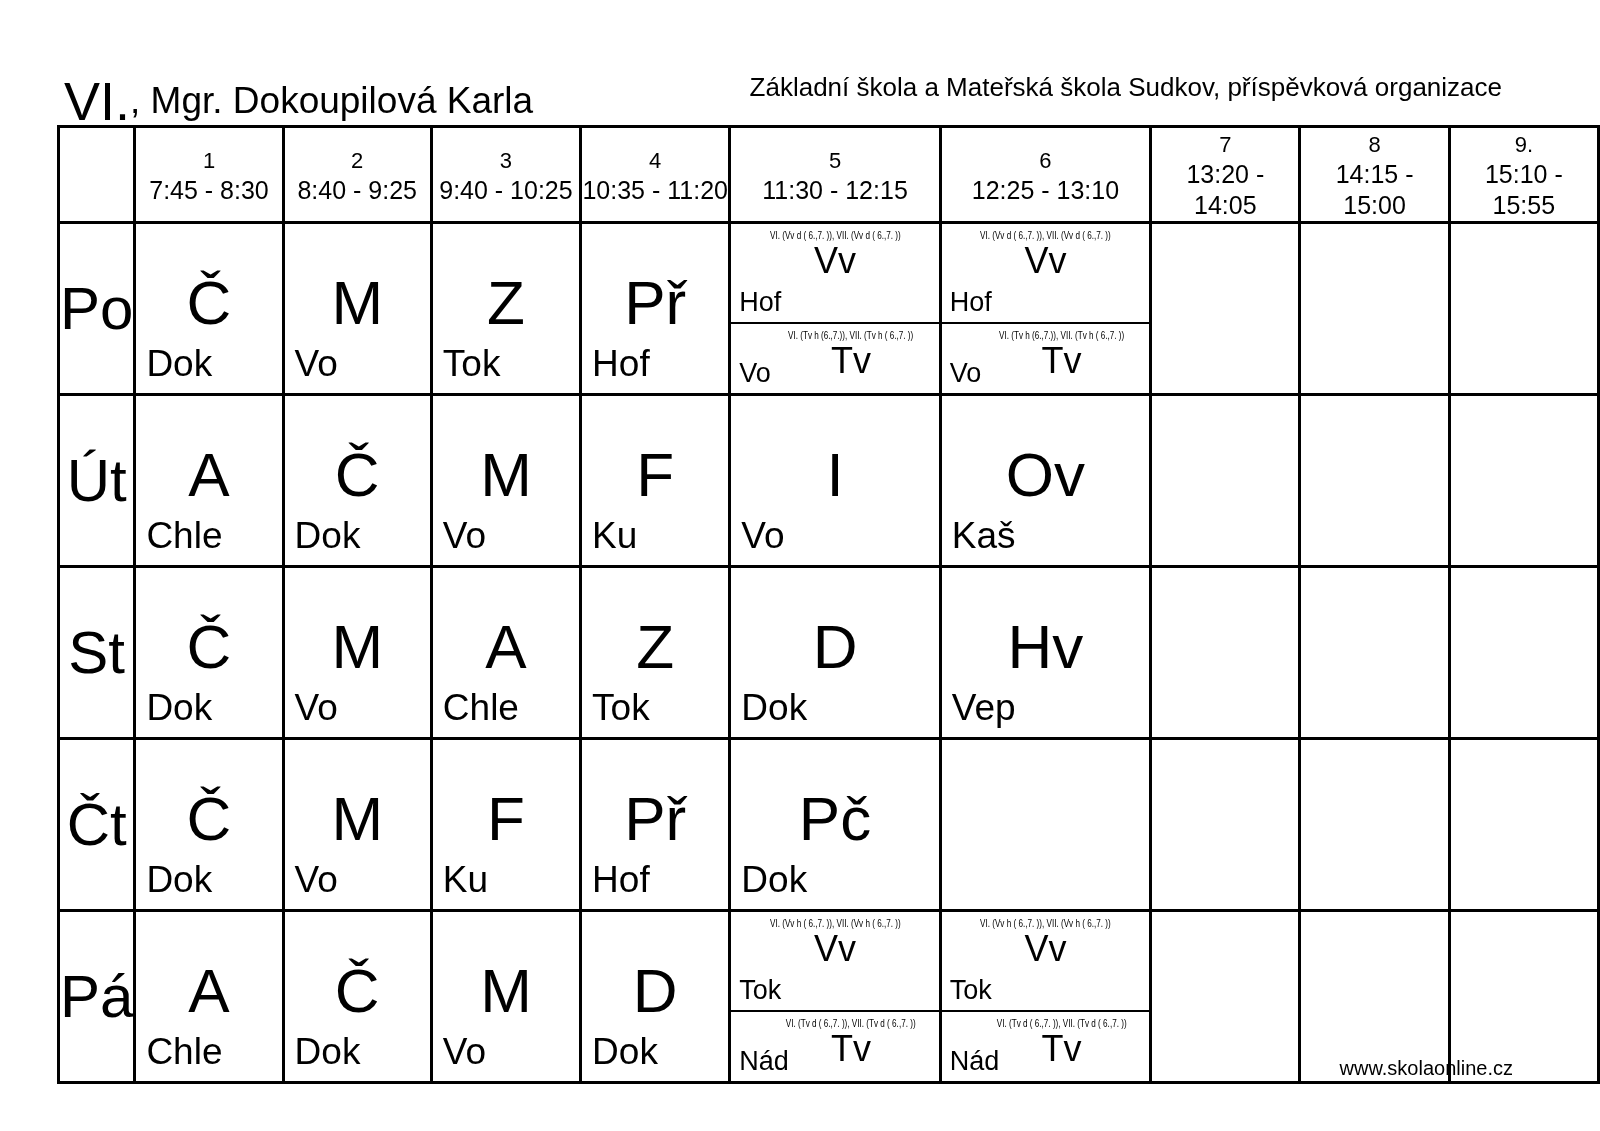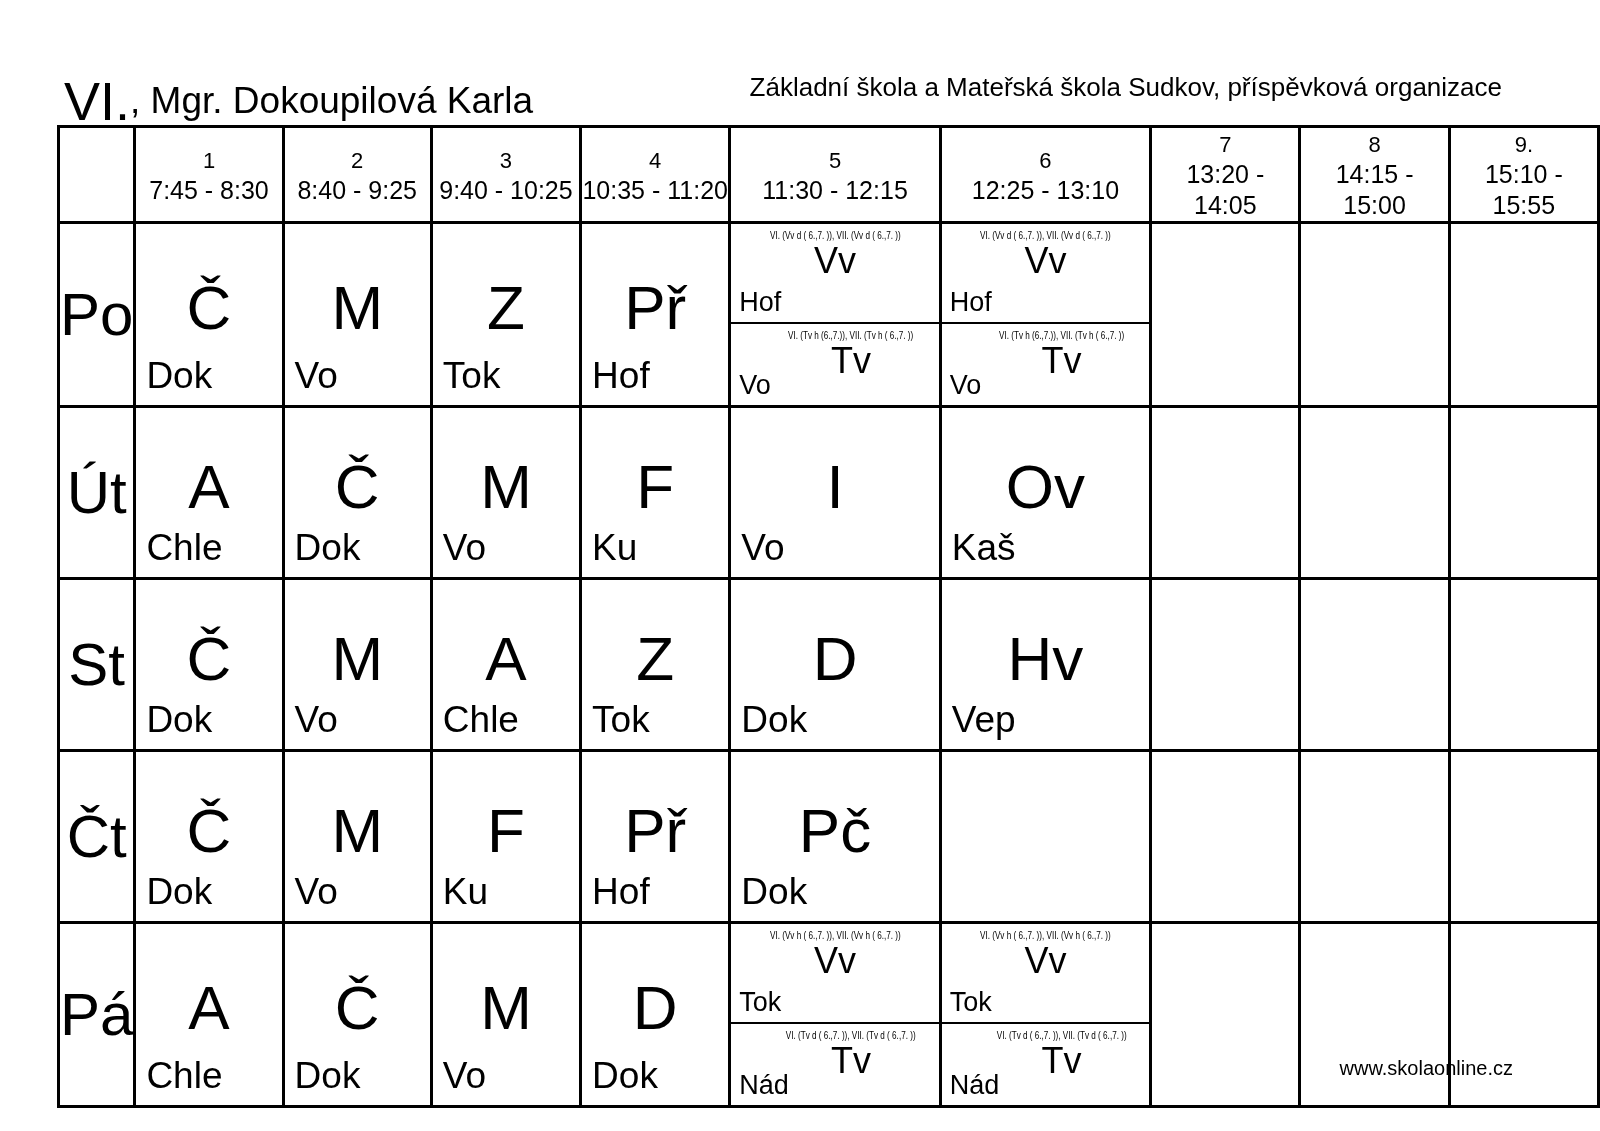--- a/index.html
+++ b/index.html
@@ -50,21 +50,21 @@
     transform: translateY(-50%);
     text-align: center; font-size: 62px;
   }
   .teacher {
     position: absolute; left: 10px; bottom: 8px;
     font-size: 37px;
   }
 
   td.split-cell { position: relative; }
   .sub-top    { height: 100px; position: relative; border-bottom: 2px solid #000; }
-  .sub-bottom { height: 81px; position: relative; padding-left: 32px; }
+  .sub-bottom { height: 69px; position: relative; padding-left: 32px; }
   .groups { display: flex; justify-content: center; padding-top: 5px; height: 18px; }
   .groups span {
     display: inline-block; white-space: nowrap;
     font-size: 11px; transform: scale(0.74, 1); transform-origin: 50% 0;
   }
   .sub-subject { text-align: center; font-size: 36px; line-height: 37px; }
   .sub-teacher { position: absolute; left: 8px; bottom: 4px; font-size: 27px; }
 
   .footer-url {
     position: absolute; top: 1057px; right: 87px;

